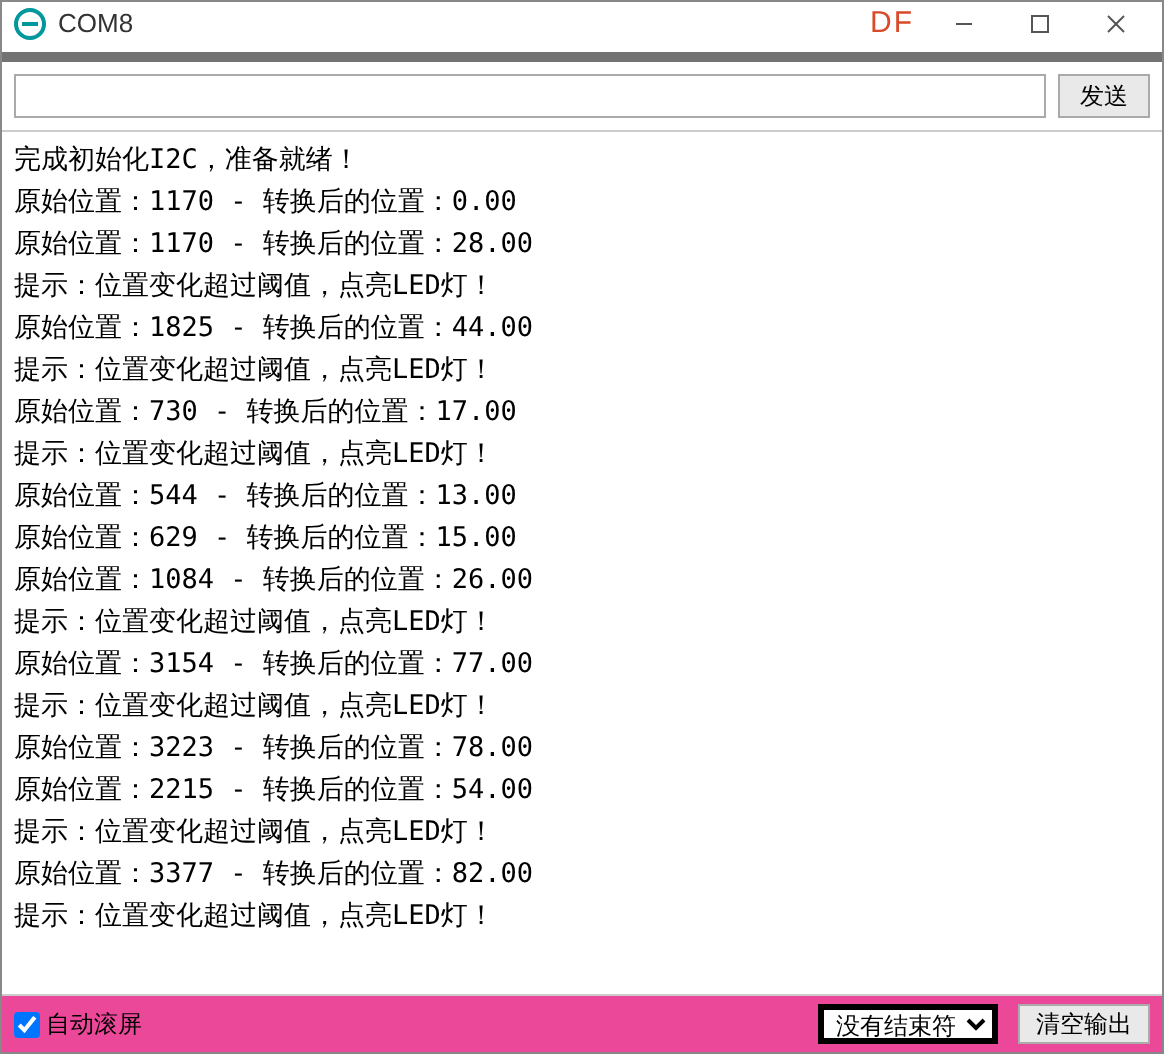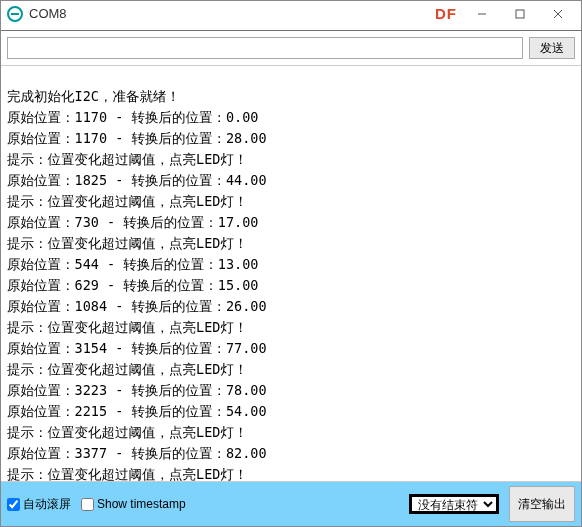--- a/index.html
+++ b/index.html
@@ -13,42 +13,42 @@
     border: 1px solid #888;
     display: flex;
     flex-direction: column;
   }
   .titlebar {
     display: flex;
     align-items: center;
     height: 30px;
     padding: 0 4px 4px 6px;
     background: #fff;
-    border-bottom: 1px solid #737373;
+    border-bottom: 5px solid #737373;
   }
   .arduino-icon {
     width: 16px; height: 16px;
     border-radius: 50%;
     border: 2px solid #00979D;
     position: relative;
     margin-right: 6px;
     display:inline-block;
   }
   .arduino-icon::before, .arduino-icon::after {
     content:"";
     position:absolute;
     top:5px;
     width:4px;height:2px;
     background:#00979D;
   }
   .arduino-icon::before{left:2px;}
   .arduino-icon::after{right:2px;}
   .title-text { flex:0 0 auto; font-size:13px; color:#333; }
   .title-spacer { flex:1; }
-  .df-badge { color:#d94a2b; font-weight:bold; font-size:15px; letter-spacing:1px; margin-right:6px;}
+  .df-badge { color:#d94a2b; font-weight:normal; font-size:15px; letter-spacing:1px; margin-right:6px;}
   .win-btn {
     width:38px; height:30px;
     display:flex;align-items:center;justify-content:center;
     font-size:13px;color:#555;
     cursor:default;
   }
   .topbar {
     display:flex;
     padding:6px 6px;
     gap:6px;
@@ -72,41 +72,39 @@
   .output {
     flex:1;
     overflow:auto;
     padding:4px 6px;
     font-family:"SimSun","Microsoft YaHei",monospace;
     font-size:13.5px;
     line-height:21px;
     white-space:pre;
     color:#000;
     border-bottom:1px solid #ccc;
-    margin-top:16px;
   }
   .statusbar {
     display:flex;
-    align-items:center;
     padding:4px 6px;
     gap:10px;
     font-size:12px;
-    background:#7dd3fc;
+    background:#ec4899;
   }
   .statusbar label { display:flex; align-items:center; gap:3px; }
   .status-spacer { flex:1; }
   .sel {
     height:20px;
     font-size:12px;
     border:3px solid #000000;
     background:#fff;
     padding:0 2px;
   }
   .clear-btn {
-    height:36px;
+    height:20px;
     padding:0 8px;
     background:#e9e9e9;
     border:1px solid #aaa;
     font-size:12px;
     cursor:default;
   }
   input[type=checkbox]{margin:0;}
 </style>
 </head>
 <body>
@@ -157,22 +155,18 @@
 原始位置：2215 - 转换后的位置：54.00
 提示：位置变化超过阈值，点亮LED灯！
 原始位置：3377 - 转换后的位置：82.00
 提示：位置变化超过阈值，点亮LED灯！</div>
 
 <div class="statusbar">
   <label>
     <input type="checkbox" id="cb-auto" checked="" style="">
     <span>自动滚屏</span>
   </label>
-  <label>
-    <input type="checkbox" id="cb-ts" style="">
-    <span>Show timestamp</span>
-  </label>
   <span class="status-spacer"></span>
   <select class="sel">
     <option>没有结束符</option>
   </select>
   <button class="clear-btn">清空输出</button>
 </div>
 
 </body></html>

